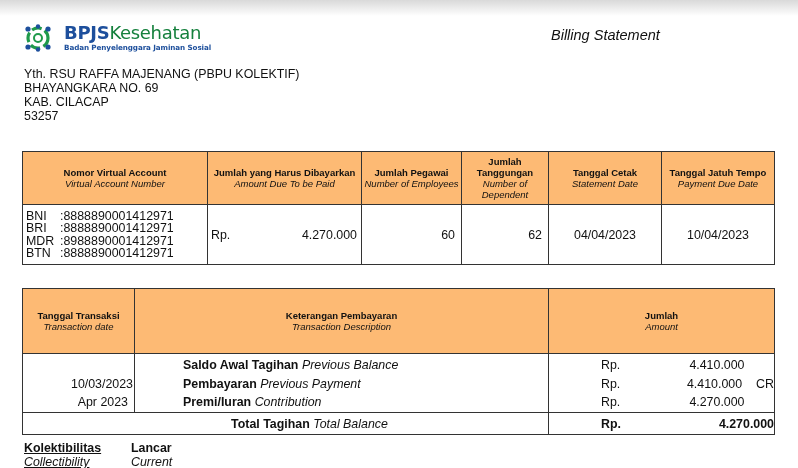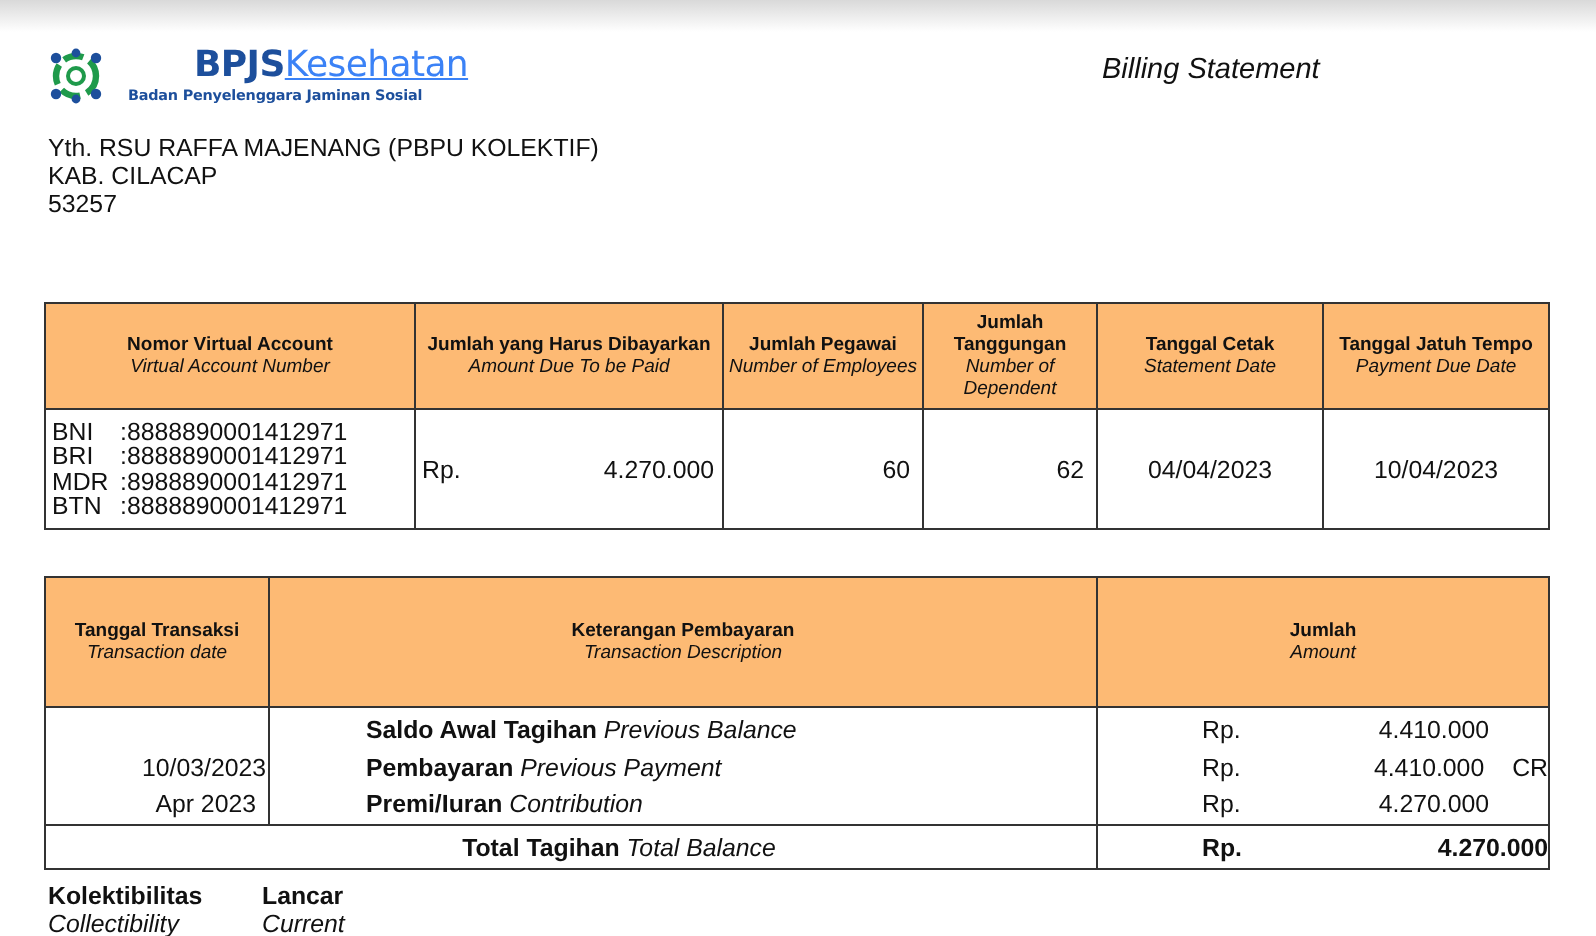--- a/index.html
+++ b/index.html
@@ -7,22 +7,22 @@
   body { position: relative; font-family: "Liberation Sans", sans-serif; color: #111; }
 
   .top-shade { position: absolute; left: 0; top: 0; width: 798px; height: 16px;
     background: linear-gradient(#d9d9d9, #ffffff); }
 
   
   .logo { position: absolute; left: 24px; top: 24px; display: flex; align-items: center; }
   .logo-icon { width: 28px; height: 28px; margin-right: 12px; }
   .logo-text { display: flex; flex-direction: column; }
   .logo-main { font-family: "DejaVu Sans", sans-serif; font-size: 18px; font-weight: bold; line-height: 18px; letter-spacing: -0.3px; }
-  .logo-main .b { color: #1d4f9c; margin-left: 33px; }
-  .logo-main .g { color: #3b82f6; font-weight: normal; text-decoration: underline; }
+  .logo-main .b { color: #1d4f9c; }
+  .logo-main .g { color: #15803d; font-weight: normal; }
   .logo-sub { font-family: "DejaVu Sans", sans-serif; font-size: 7.2px; color: #1d4f9c; font-weight: bold; margin-top: 1px; letter-spacing: -0.1px; }
 
   .title { position: absolute; left: 551px; top: 27px; }
   .title-main { font-size: 14.5px; font-weight: bold; line-height: 17px; }
   .title-sub { font-size: 14.5px; font-style: italic; line-height: 17px; }
 
   .address { position: absolute; left: 24px; top: 67px; font-size: 12.4px; line-height: 14px; }
 
   table { border-collapse: collapse; position: absolute; left: 22px; table-layout: fixed; }
   td, th { border: 1.4px solid #333; }
@@ -49,21 +49,21 @@
   .tx-desc { padding-left: 2px; white-space: nowrap; }
   .bold { font-weight: bold; }
   .ital { font-style: italic; }
   .amt-line { display: flex; white-space: nowrap; }
   .amt-rp { width: 118px; padding-left: 4px; }
   .amt-val { width: 62px; text-align: right; }
   .amt-cr { width: 34px; padding-left: 14px; }
 
   .collect { position: absolute; left: 24px; top: 441px; font-size: 12.4px; line-height: 14px; }
   .collect-row { display: flex; }
-  .collect-row .lbl { width: 107px; }
+  .collect-row .lbl { width: 107px; text-decoration: underline; }
 </style>
 </head>
 <body>
 
 <div class="top-shade"></div>
 
 <div class="logo">
   <svg class="logo-icon" viewBox="0 0 28 28">
     <circle cx="14" cy="14" r="10" fill="none" stroke="#1f9a4b" stroke-width="3.2" stroke-dasharray="10 3.5"></circle>
     <circle cx="14" cy="14" r="4" fill="none" stroke="#1f9a4b" stroke-width="2"></circle>
@@ -79,20 +79,21 @@
     <div class="logo-sub">Badan Penyelenggara Jaminan Sosial</div>
   </div>
 </div>
 
 <div class="title">
   <div class="title-sub">Billing Statement</div>
 </div>
 
 <div class="address">
   <div>Yth. RSU RAFFA MAJENANG (PBPU KOLEKTIF)</div>
+  <div>BHAYANGKARA NO. 69</div>
   <div>KAB. CILACAP</div>
   <div>53257</div>
 </div>
 
 <table id="t1">
   <colgroup>
     <col style="width:185px">
       <col style="width:154px">
       <col style="width:100px">
       <col style="width:87px">

